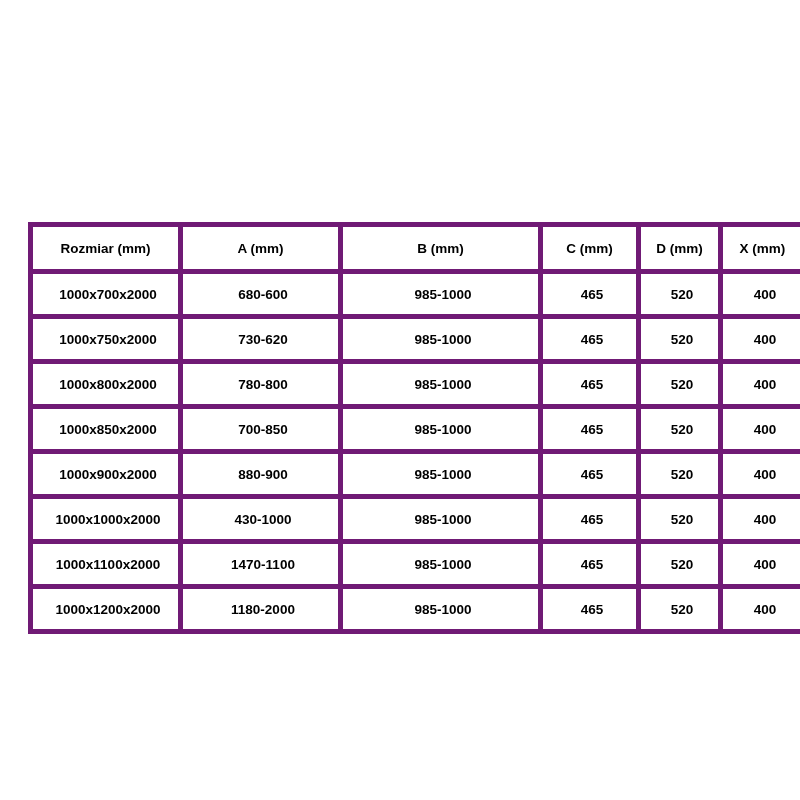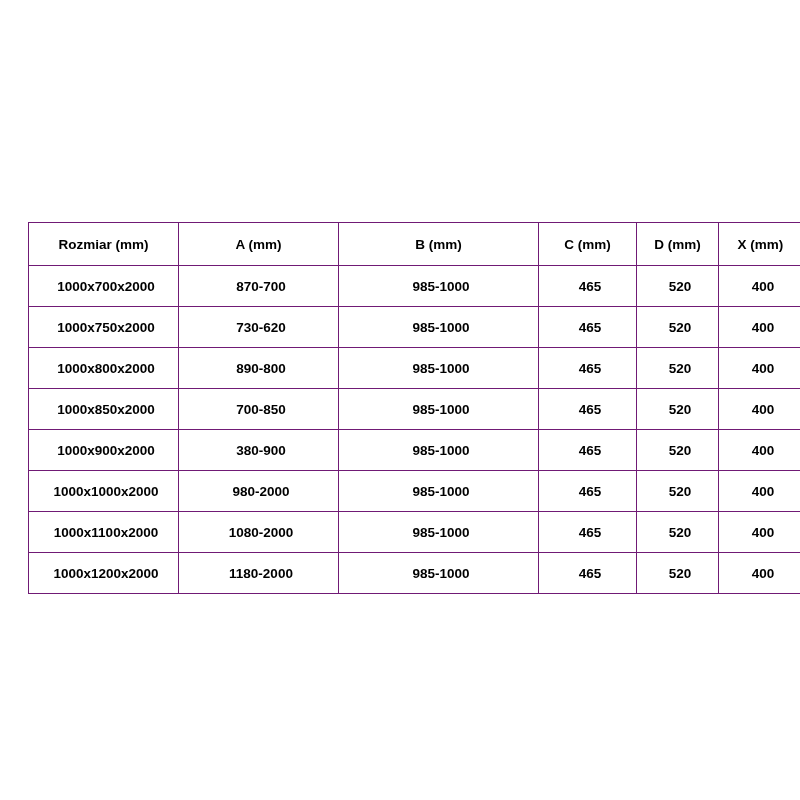--- a/index.html
+++ b/index.html
@@ -26,21 +26,21 @@
     top: 222px;
     width: 744px;
   }
   table.spec-table {
     border-collapse: collapse;
     width: 744px;
     table-layout: fixed;
   }
   table.spec-table td,
   table.spec-table th {
-    border: 1px solid #701a75;
+    border: 5px solid #701a75;
     text-align: center;
     vertical-align: middle;
     font-size: 13.5px;
     height: 40px;
     padding: 0 4px;
     white-space: nowrap;
     overflow: hidden;
   }
   table.spec-table thead th {
     font-weight: bold;
@@ -79,69 +79,69 @@
           <th>A (mm)</th>
           <th>B (mm)</th>
           <th>C (mm)</th>
           <th>D (mm)</th>
           <th>X (mm)</th>
         </tr>
       </thead>
       <tbody>
         <tr>
           <td>1000x700x2000</td>
-          <td>870-700</td>
+          <td>680-600</td>
           <td>985-1000</td>
           <td>465</td>
           <td>520</td>
           <td>400</td>
         </tr>
         <tr>
           <td>1000x750x2000</td>
           <td>730-620</td>
           <td>985-1000</td>
           <td>465</td>
           <td>520</td>
           <td>400</td>
         </tr>
         <tr>
           <td>1000x800x2000</td>
-          <td>890-800</td>
+          <td>780-800</td>
           <td>985-1000</td>
           <td>465</td>
           <td>520</td>
           <td>400</td>
         </tr>
         <tr>
           <td>1000x850x2000</td>
           <td>700-850</td>
           <td>985-1000</td>
           <td>465</td>
           <td>520</td>
           <td>400</td>
         </tr>
         <tr>
           <td>1000x900x2000</td>
-          <td>380-900</td>
+          <td>880-900</td>
           <td>985-1000</td>
           <td>465</td>
           <td>520</td>
           <td>400</td>
         </tr>
         <tr>
           <td>1000x1000x2000</td>
-          <td>980-2000</td>
+          <td>430-1000</td>
           <td>985-1000</td>
           <td>465</td>
           <td>520</td>
           <td>400</td>
         </tr>
         <tr>
           <td>1000x1100x2000</td>
-          <td>1080-2000</td>
+          <td>1470-1100</td>
           <td>985-1000</td>
           <td>465</td>
           <td>520</td>
           <td>400</td>
         </tr>
         <tr>
           <td>1000x1200x2000</td>
           <td>1180-2000</td>
           <td>985-1000</td>
           <td>465</td>

